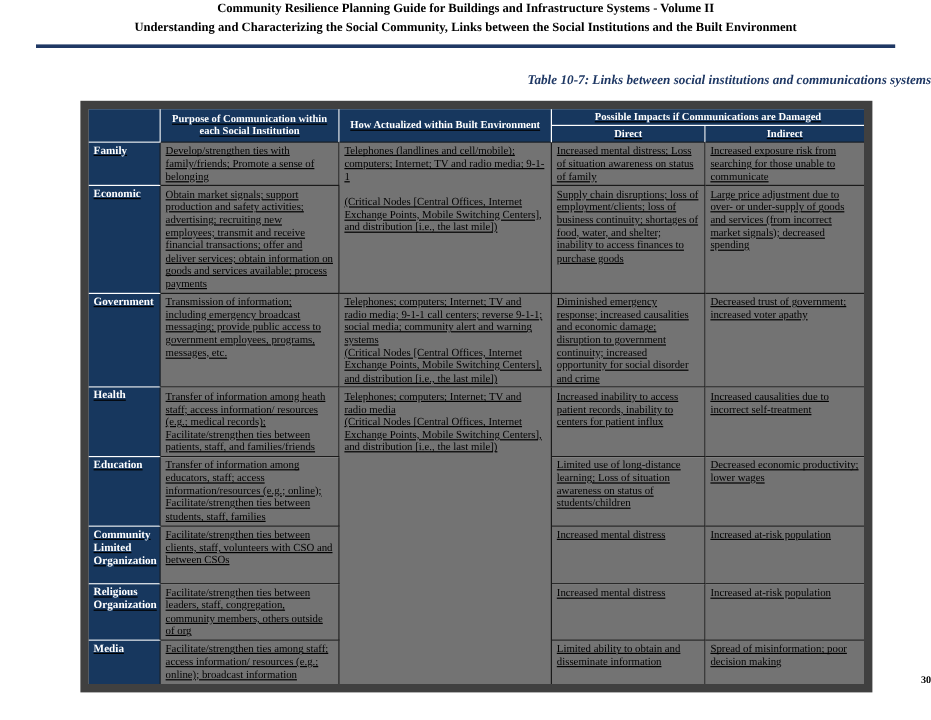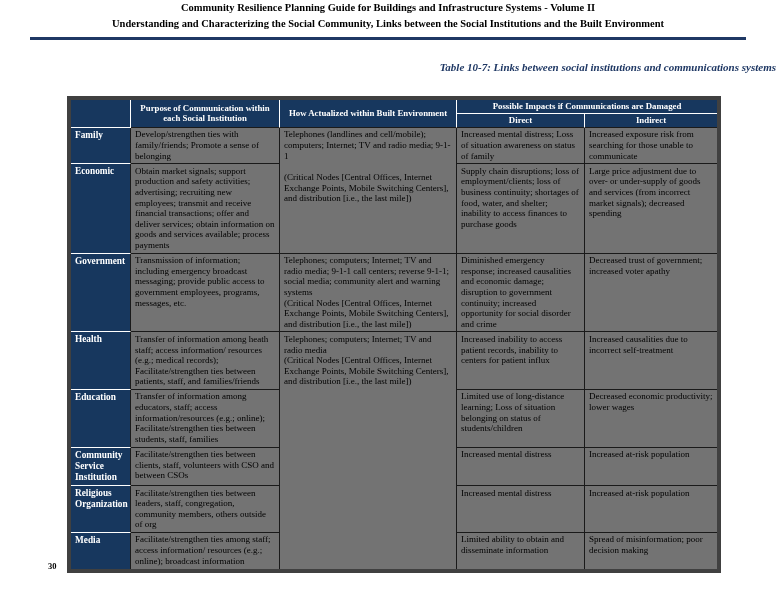--- a/index.html
+++ b/index.html
@@ -12,36 +12,37 @@
     position:relative;
     overflow:hidden;
   }
   .page-header { text-align:center; font-weight:bold; font-size:10.5px; line-height:1.55; }
   .header-rule { border:none; border-top:3px solid var(--accent); margin:4px 30px 0 30px; }
   .table-caption {
     text-align:right; font-weight:bold; font-style:italic;
     color:var(--accent); font-size:11px; margin-top:21px;
   }
   table.links-table {
-    position:absolute; left:67px; top:96px; width:646px;
+    position:absolute; left:67px; top:84px; width:646px;
     border-collapse:separate; border-spacing:0; table-layout:fixed;
-    border:4px solid #404040;
+    border:7px solid #404040;
+    text-decoration:underline;
   }
   thead th {
     background:var(--navy); color:#fff; font-weight:bold;
     font-size:8.8px; line-height:1.25; text-align:center; vertical-align:middle;
     padding:1px 3px;
     border-right:1.5px solid #fff; border-bottom:1px solid var(--line);
   }
   thead th.edge-r { border-right:none; }
   thead th.sep-white-b { border-bottom:1.5px solid #fff; }
   tbody th.rowhead {
     background:var(--navy); color:#fff; font-weight:bold;
     font-size:9.3px; line-height:1.2; text-align:left; vertical-align:top;
-    padding:2px 3px 2px 4px;
+    padding:2px 3px 12px 4px;
     border-right:1px solid var(--line); border-bottom:1.5px solid #fff;
   }
   tbody tr.last th.rowhead { border-bottom:none; }
   tbody td {
     background:#737373; font-size:9px; line-height:1.18; vertical-align:top;
     padding:1.5px 4px 2px 4px;
     border-right:1px solid var(--line); border-bottom:1px solid var(--line);
     white-space:pre-line;
   }
   tbody td.br0 { border-right:none; }
@@ -50,21 +51,21 @@
   tr.r-family { height:30px; }
   tr.r-economic { height:85px; }
   tr.r-government { height:64px; }
   tr.r-health { height:53px; }
   tr.r-education { height:52px; }
   tr.r-cso { height:35px; }
   tr.r-religious { height:43px; }
   tr.r-media { height:36px; }
   .page-number {
     position:absolute; left:0; right:0; top:561px;
-    text-align:left; font-weight:bold; font-size:8.5px;margin-left:48px;
+    text-align:right; font-weight:bold; font-size:8.5px;margin-left:48px;
   }
 </style>
 </head>
 <body>
 
 <div class="page-header">
   <div>Community Resilience Planning Guide for Buildings and Infrastructure Systems - Volume II</div>
   <div>Understanding and Characterizing the Social Community, Links between the Social Institutions and the Built Environment</div>
 </div>
 <hr class="header-rule">
@@ -119,25 +120,25 @@
       <th class="rowhead">Health</th>
       <td>Transfer of information among heath staff; access information/ resources (e.g.; medical records); Facilitate/strengthen ties between patients, staff, and families/friends</td>
       <td rowspan="5" class="bb0">Telephones; computers; Internet; TV and radio media
 (Critical Nodes [Central Offices, Internet Exchange Points, Mobile Switching Centers], and distribution [i.e., the last mile])</td>
       <td>Increased inability to access patient records, inability to centers for patient influx</td>
       <td class="br0">Increased causalities due to incorrect self-treatment</td>
     </tr>
     <tr class="r-education">
       <th class="rowhead">Education</th>
       <td>Transfer of information among educators, staff; access information/resources (e.g.; online); Facilitate/strengthen ties between students, staff, families</td>
-      <td>Limited use of long-distance learning; Loss of situation belonging on status of students/children</td>
+      <td>Limited use of long-distance learning; Loss of situation awareness on status of students/children</td>
       <td class="br0">Decreased economic productivity; lower wages</td>
     </tr>
     <tr class="r-cso">
-      <th class="rowhead">Community Service Institution</th>
+      <th class="rowhead">Community Limited Organization</th>
       <td>Facilitate/strengthen ties between clients, staff, volunteers with CSO and between CSOs</td>
       <td>Increased mental distress</td>
       <td class="br0">Increased at-risk population</td>
     </tr>
     <tr class="r-religious">
       <th class="rowhead">Religious Organization</th>
       <td>Facilitate/strengthen ties between leaders, staff, congregation, community members, others outside of org</td>
       <td>Increased mental distress</td>
       <td class="br0">Increased at-risk population</td>
     </tr>

